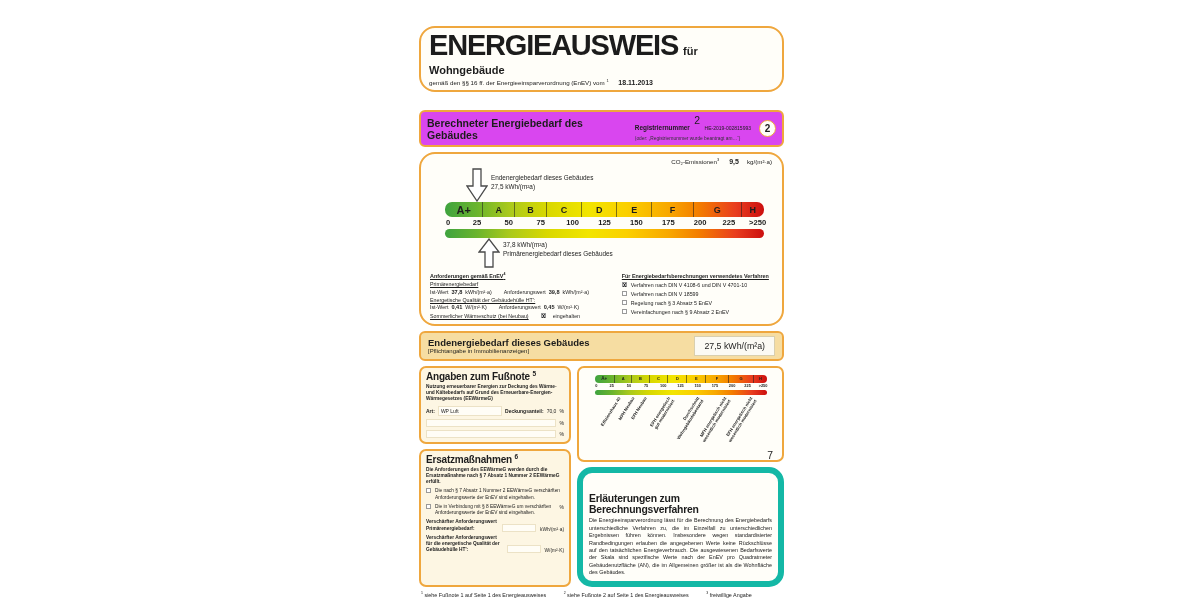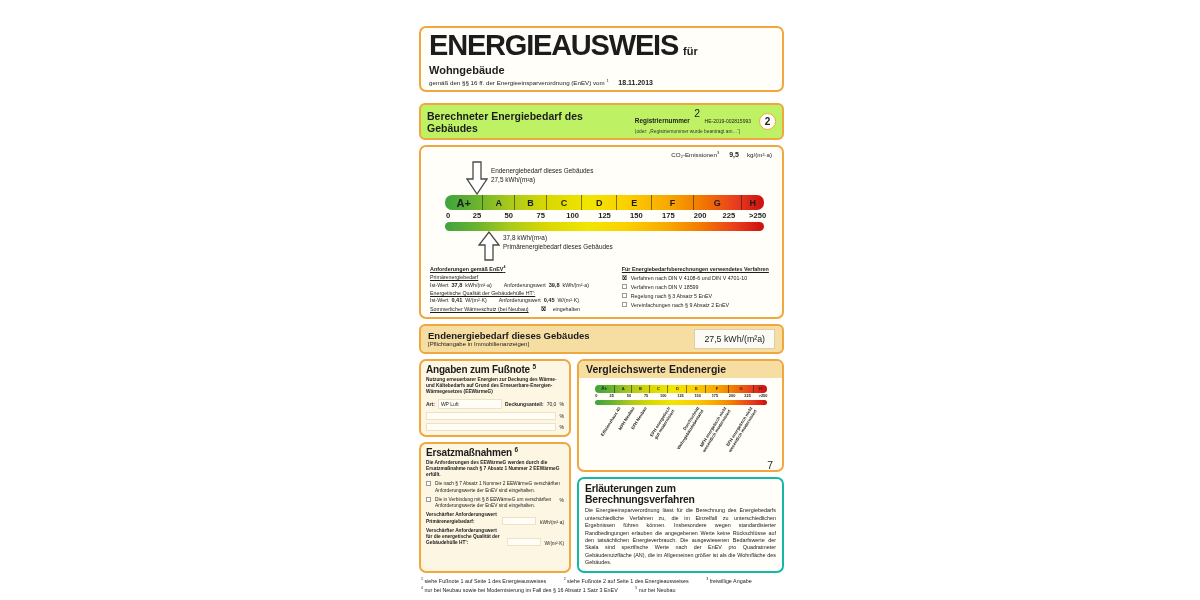--- a/index.html
+++ b/index.html
@@ -1,30 +1,30 @@
 <!DOCTYPE html>
 <html><head>
 <meta charset="utf-8">
 <style>
   * { margin:0; padding:0; box-sizing:border-box; }
   html,body { width:1200px; height:600px; background:#ffffff; overflow:hidden;
               font-family:"Liberation Sans", sans-serif; color:#1c1c1c; }
   .doc { position:absolute; left:419px; top:26px; width:365px; }
 
-  .obox { border:2px solid #efa73e; border-radius:7px; background:#fffef9; }
+  .obox { border:2px solid #efa73e; border-radius:16px; background:#fffef9; }
 
   
   .hdr { padding:2px 8px 4px 8px; }
   .hdr-title { font-size:29px; font-weight:bold; letter-spacing:-1.2px; line-height:1.05; }
   .hdr-sub { font-size:11px; font-weight:bold; margin-left:5px; }
   .hdr-law { font-size:6.2px; margin-top:1px; color:#222; }
   .hdr-law b.date { font-size:7px; margin-left:8px; }
 
   
-  .tbar { margin-top:11px; border:2px solid #efa73e; border-radius:6px; background:#bef264;
+  .tbar { margin-top:18px; border:2px solid #efa73e; border-radius:6px; background:#d946ef;
           display:flex; align-items:center; padding:3px 6px; }
   .tbar-title { font-size:10.5px; font-weight:bold; flex:1; }
   .tbar-reg { text-align:left; line-height:1.3; margin-right:8px; }
   .tbar-reg .rl { font-size:6.4px; font-weight:bold; }
   .tbar-reg .rv { font-size:5px; }
   .tbar-reg .rn { font-size:4.8px; color:#333; }
   .badge { width:17px; height:17px; border-radius:50%; background:#fffef9; border:1.5px solid #efa73e;
            display:flex; align-items:center; justify-content:center; font-size:10px; font-weight:bold; }
 
   
@@ -96,21 +96,21 @@
   .mini .ticks { height:7px; }
   .mini .tick { font-size:3.9px; top:0.5px; }
   .mini .band2 { height:5px; border-radius:3px; margin-top:0.5px; }
   .vlabels { position:relative; height:64px; margin:1px 14px 0 18px; }
   .vanchor { position:absolute; top:0; width:0; height:0; }
   .vanchor span { position:absolute; right:0; top:0; white-space:pre; font-size:4.3px; font-weight:bold;
                   line-height:1.2; transform:rotate(-58deg); transform-origin:top right; text-align:right; }
   .vfn { position:absolute; right:9px; bottom:4px; font-size:5.5px; }
 
   
-  .xbox { border:2px solid #14b8a6; border-radius:7px; background:#fffef9; padding:4px 6px 5px; flex:1; }
+  .xbox { border:6px solid #14b8a6; border-radius:15px; background:#fffef9; padding:20px 6px 5px; flex:1; }
   .xbox h3 { font-size:10.4px; font-weight:bold; letter-spacing:-0.2px; margin-bottom:2px; }
   .xbox p { font-size:5.4px; line-height:1.36; text-align:justify; }
 
   
   .fns { margin-top:4px; font-size:5.4px; line-height:1.55; padding:0 2px; }
   .fns .item { margin-right:16px; white-space:nowrap; }
   sup, .sup { font-size:0.65em; vertical-align:super; line-height:0; }
   .checkx { position:relative; }
   .checkx .pctmark { position:absolute; right:0; top:0; font-size:5px; }
 </style>
@@ -300,21 +300,20 @@
           <span class="lbl">Verschärfter Anforderungswert für die energetische Qualität der Gebäudehülle HT':</span>
           <span class="field fld"></span>
           <span class="unit">W/(m²·K)</span>
         </div>
       </div>
     </div>
 
     <div class="bcol-r">
 
       <div class="vbox">
-        <div class="sec-head">Vergleichswerte Endenergie</div>
         <div class="mini">
           <div class="band">
             <div class="bcell ap" style="flex-basis:12%;">A+</div>
             <div class="bcell" style="flex-basis:10%;">A</div>
             <div class="bcell" style="flex-basis:10%;">B</div>
             <div class="bcell" style="flex-basis:11%;">C</div>
             <div class="bcell" style="flex-basis:11%;">D</div>
             <div class="bcell" style="flex-basis:11%;">E</div>
             <div class="bcell" style="flex-basis:13%;">F</div>
             <div class="bcell" style="flex-basis:15%;">G</div>

